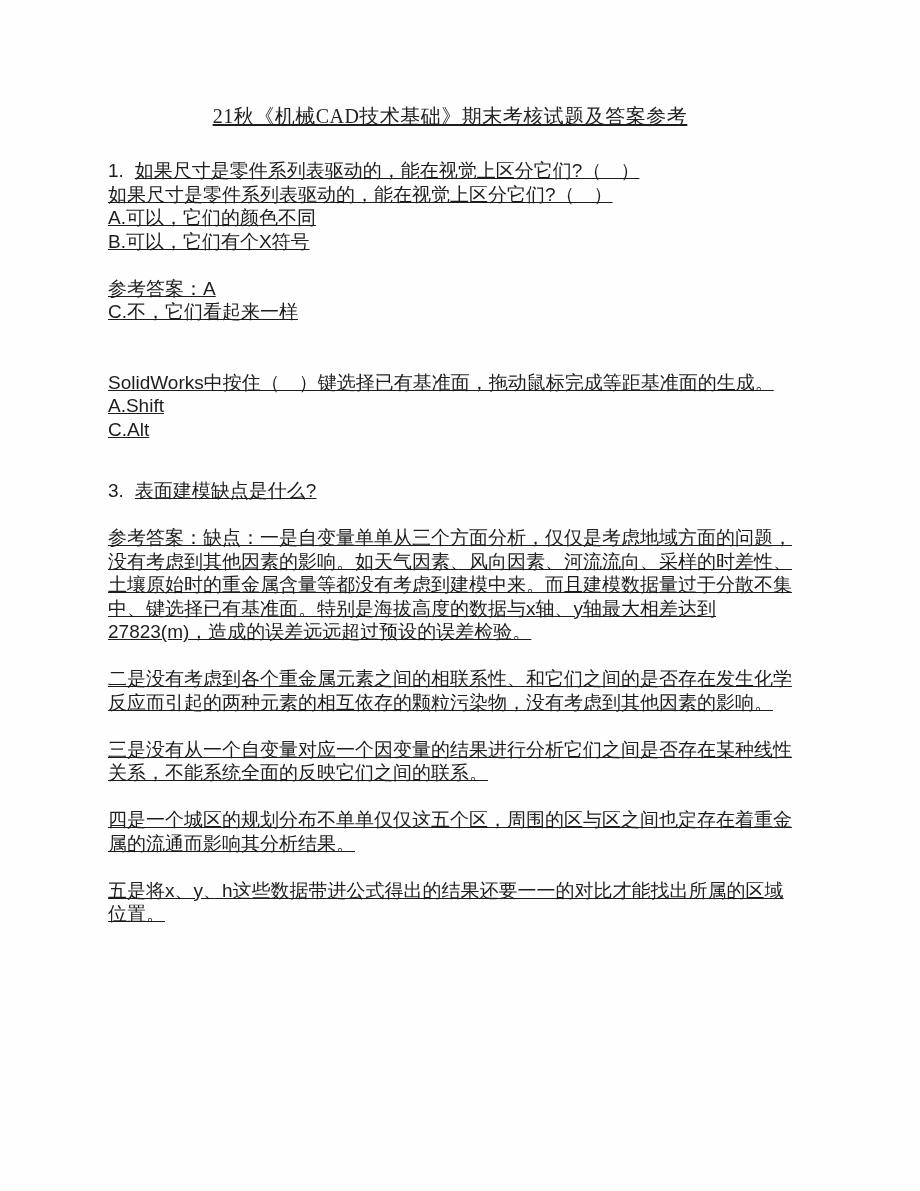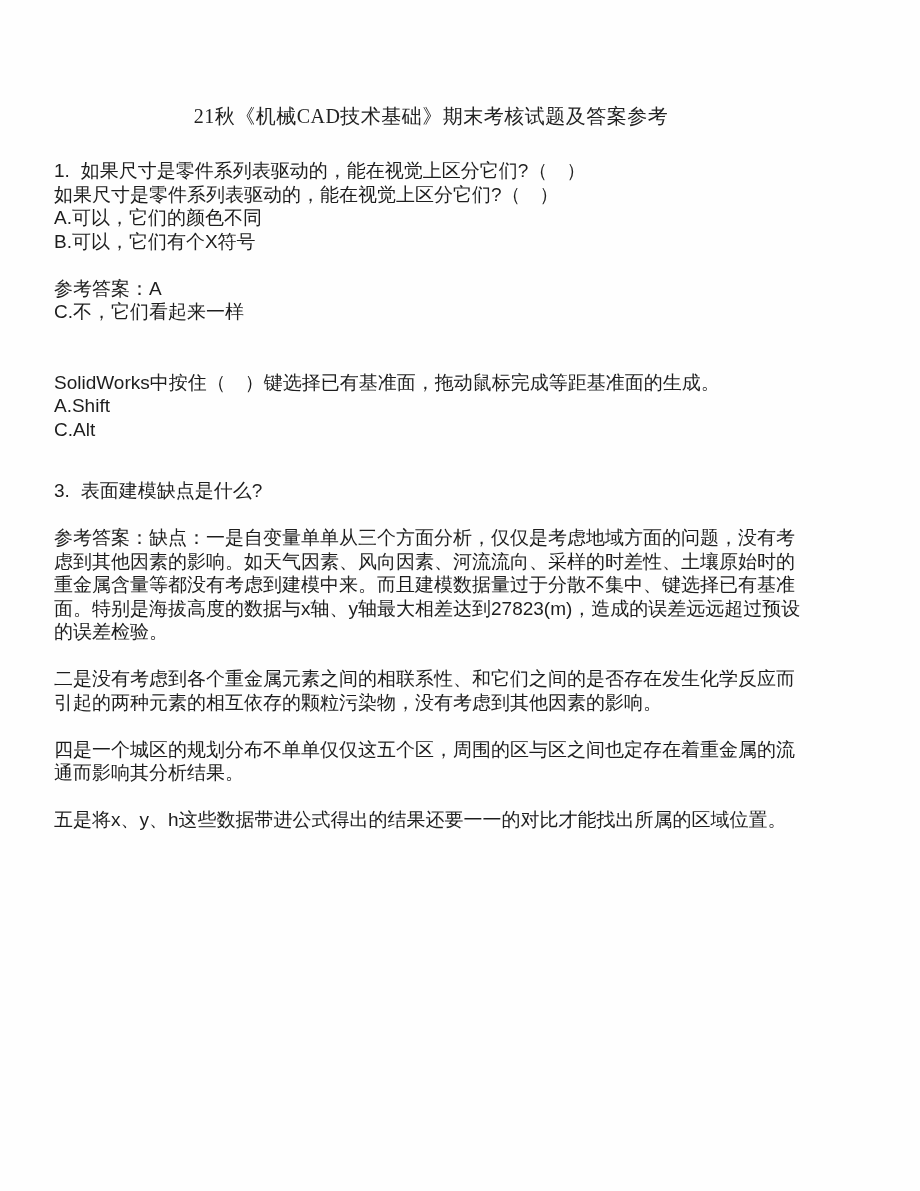--- a/index.html
+++ b/index.html
@@ -9,34 +9,35 @@
   }
   .page {
     position: relative;
     width: 920px;
     height: 1191px;
     background: #fefefe;
     color: #1d1d1d;
     font-family: "Liberation Sans", "DejaVu Sans", sans-serif;
     overflow: hidden;
     box-sizing: border-box;
-    padding: 103px 112px 0 54px;
+    padding: 103px 112px 0 92px;
+    text-decoration: underline;
   }
   .doc-title {
     margin: 0;
     text-align: center;
     font-family: "Liberation Serif", "DejaVu Serif", serif;
     font-weight: 400;
     font-size: 20px;
     line-height: 26px;
     color: #222222;
     letter-spacing: 0.5px;
   }
   .question {
-    margin: 0;
+    margin: 16px;
   }
   #question-1 { margin-top: 30px; }
   #question-2 { margin-top: 47px; }
   #question-3 { margin-top: 38px; }
   .line {
     font-size: 19px;
     line-height: 23.5px;
     white-space: normal;
   }
   .stem-line .qnum {
@@ -79,17 +80,18 @@
     <div class="line">A.Shift</div>
     <div class="line">C.Alt</div>
   </section>
 
   <section class="question" id="question-3">
     <div class="line stem-line">
       <span class="qnum">3.</span><span>表面建模缺点是什么?</span>
     </div>
     <p class="para">参考答案：缺点：一是自变量单单从三个方面分析，仅仅是考虑地域方面的问题，没有考虑到其他因素的影响。如天气因素、风向因素、河流流向、采样的时差性、土壤原始时的重金属含量等都没有考虑到建模中来。而且建模数据量过于分散不集中、键选择已有基准面。特别是海拔高度的数据与x轴、y轴最大相差达到27823(m)，造成的误差远远超过预设的误差检验。</p>
     <p class="para">二是没有考虑到各个重金属元素之间的相联系性、和它们之间的是否存在发生化学反应而引起的两种元素的相互依存的颗粒污染物，没有考虑到其他因素的影响。</p>
+    <p class="para">三是没有从一个自变量对应一个因变量的结果进行分析它们之间是否存在某种线性关系，不能系统全面的反映它们之间的联系。</p>
     <p class="para">四是一个城区的规划分布不单单仅仅这五个区，周围的区与区之间也定存在着重金属的流通而影响其分析结果。</p>
     <p class="para">五是将x、y、h这些数据带进公式得出的结果还要一一的对比才能找出所属的区域位置。</p>
   </section>
 
 </div>
 
 </body></html>

